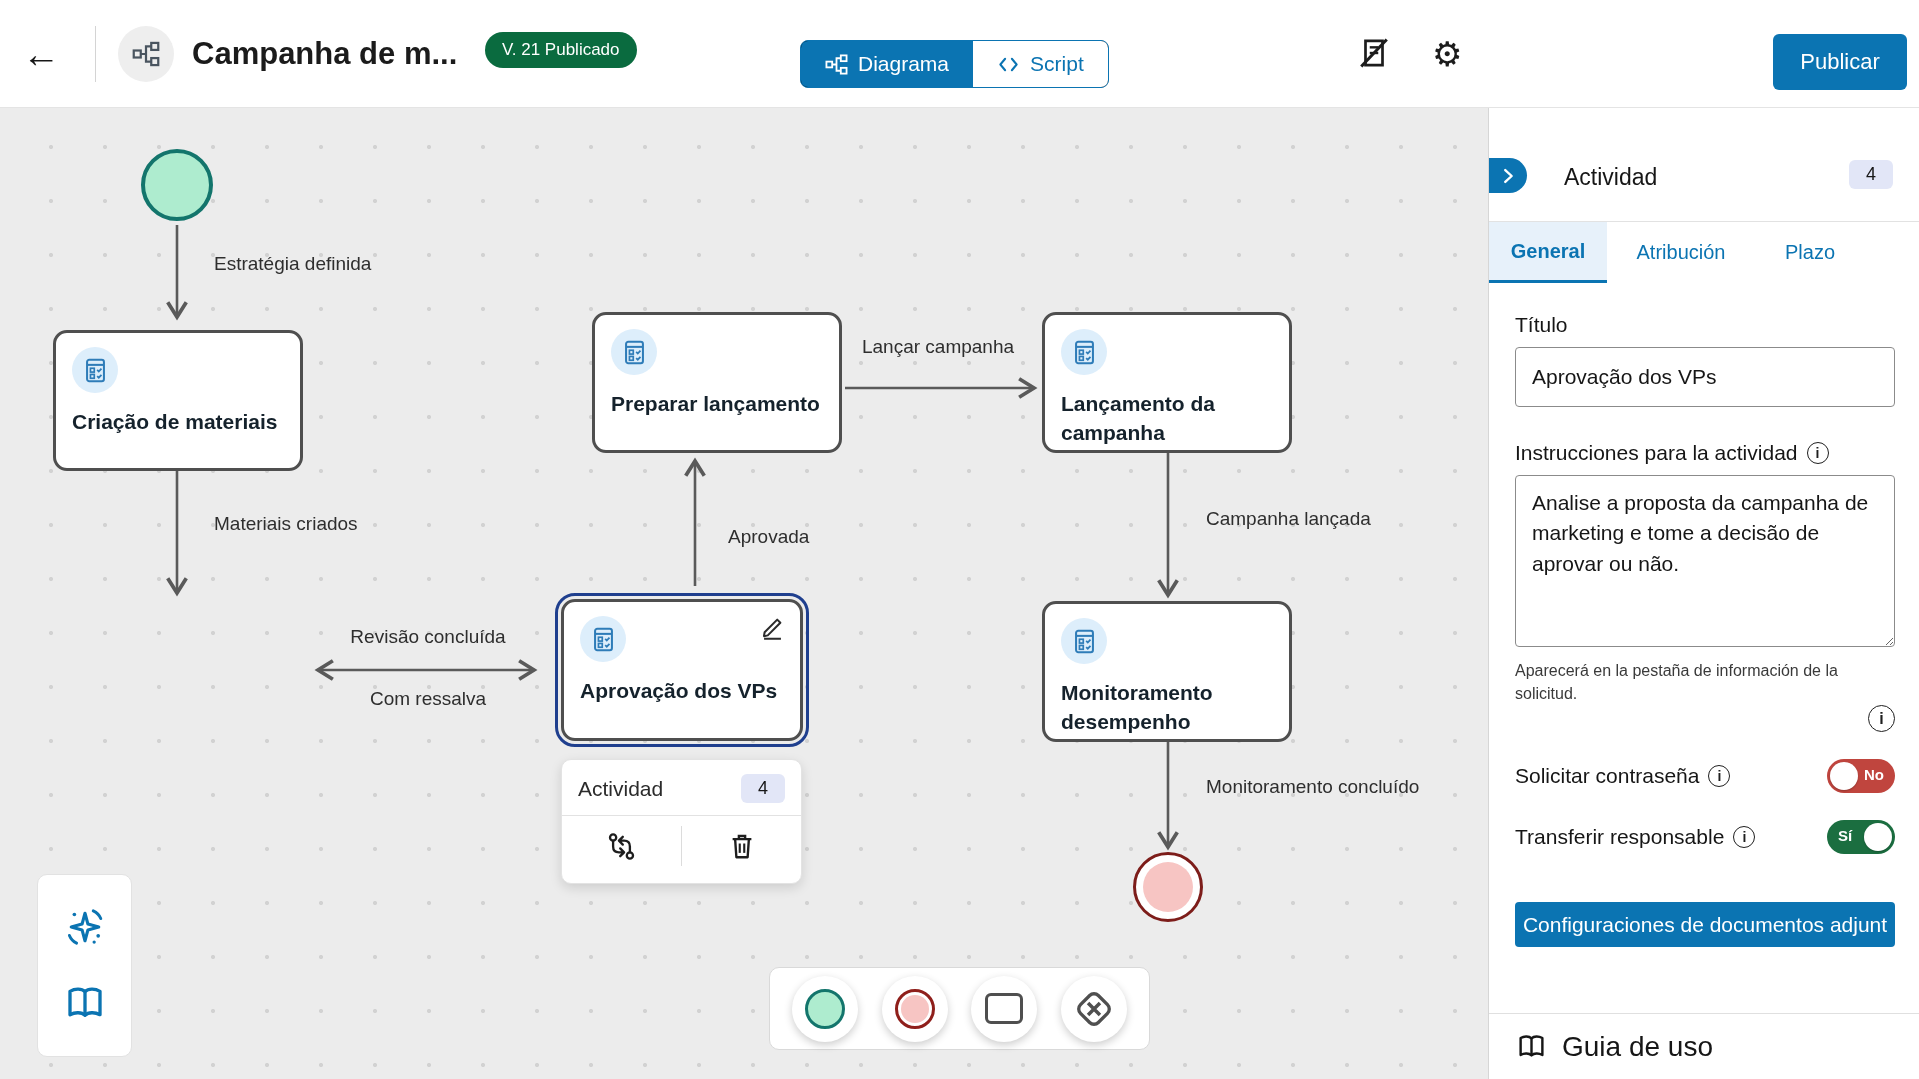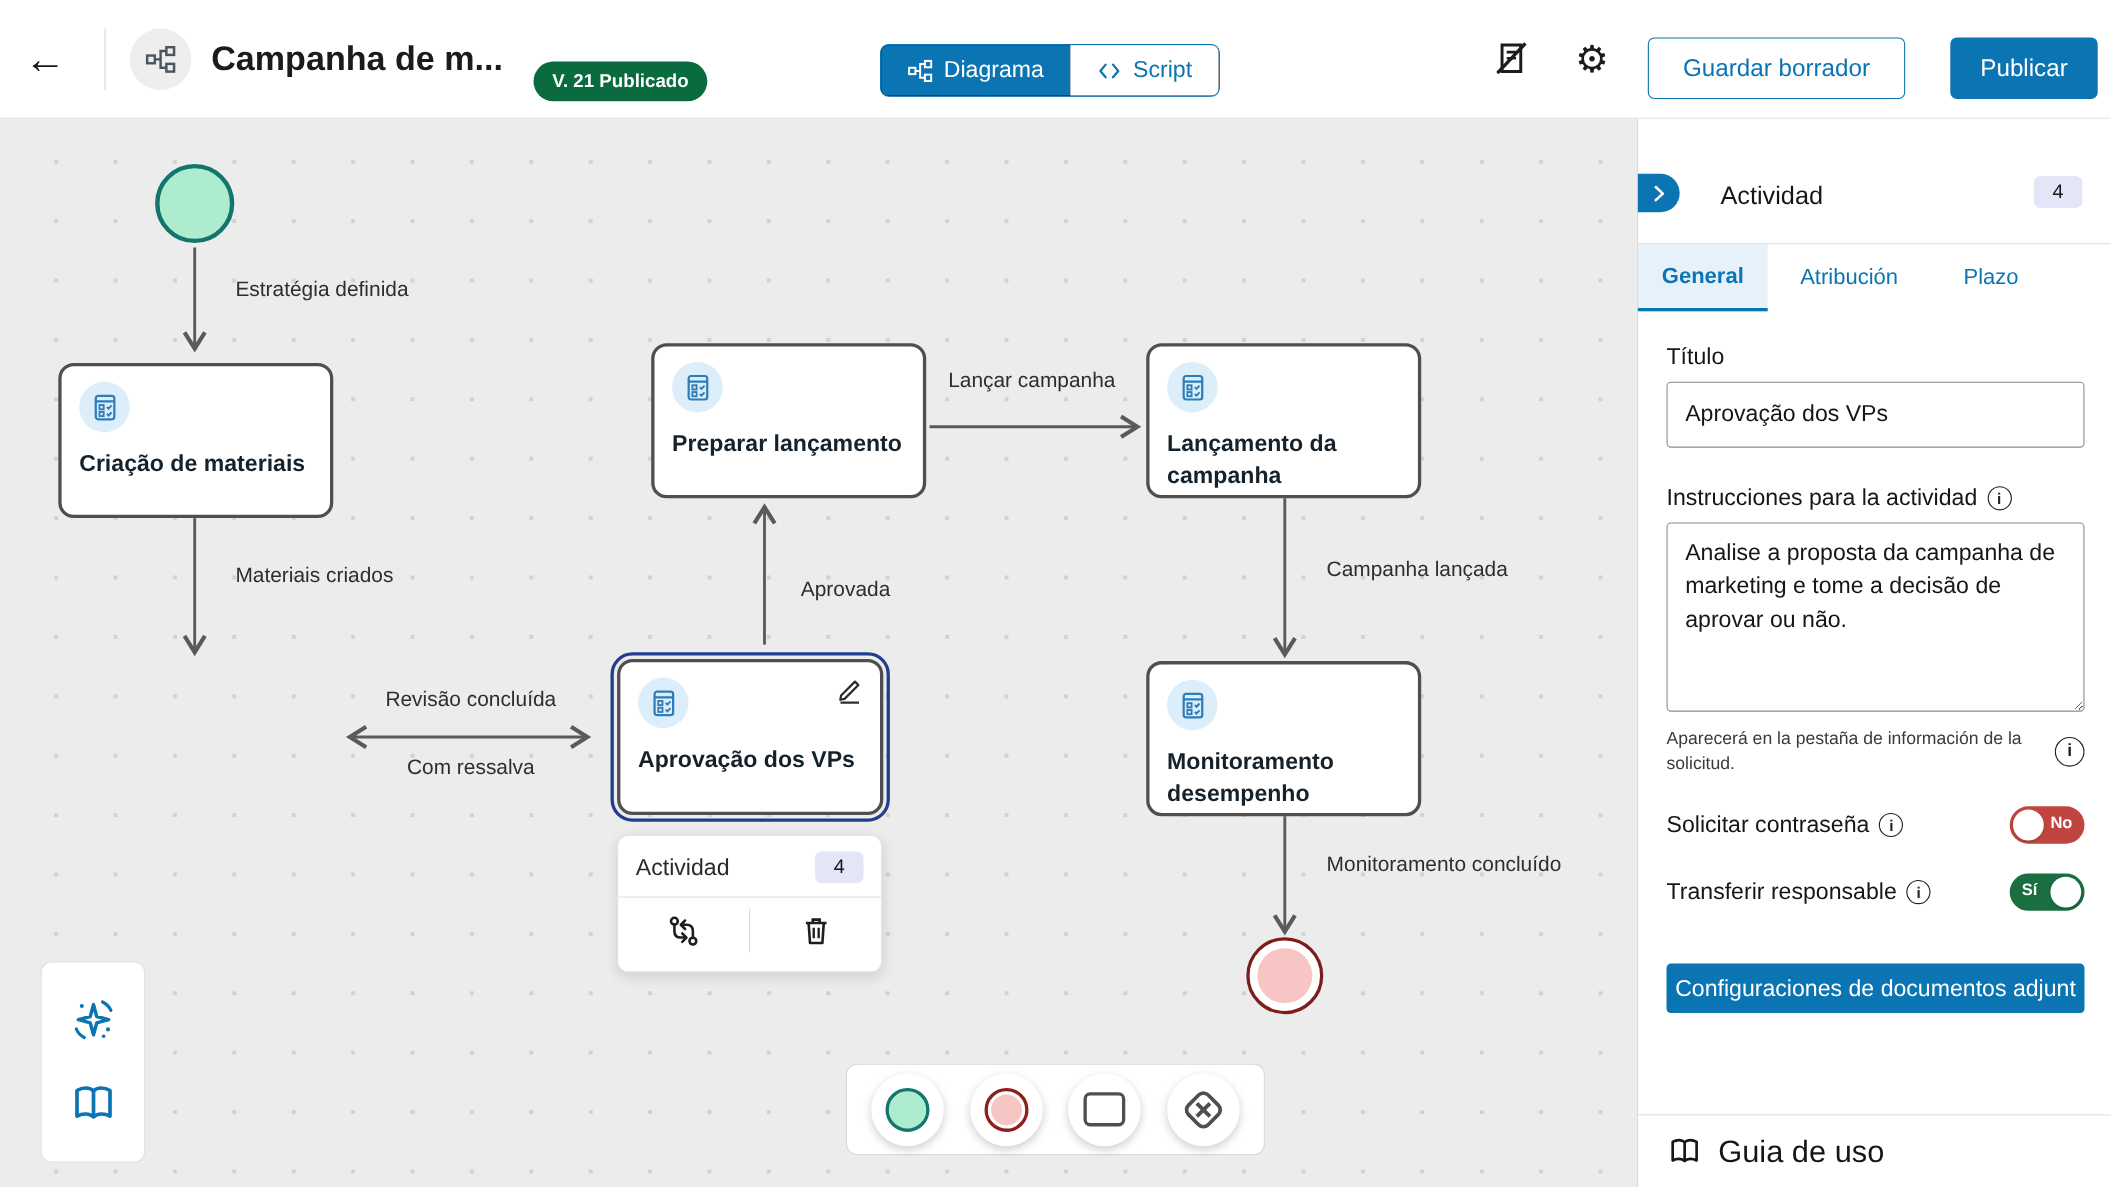--- a/index.html
+++ b/index.html
@@ -10,22 +10,22 @@
   
   .header { position:absolute; left:0; top:0; width:1919px; height:108px; background:#fff;
             border-bottom:1px solid #e4e4e4; z-index:30; }
   .back { position:absolute; left:22px; top:32px; font-size:38px; color:#161616; line-height:44px;
           cursor:pointer; background:none; border:none; }
   .hdr-divider { position:absolute; left:95px; top:26px; width:1px; height:56px; background:#d4d4d4; }
   .avatar { position:absolute; left:118px; top:38px; width:56px; height:56px; border-radius:50%;
             background:#eeeeee; display:flex; align-items:center; justify-content:center; top:26px; }
   .hdr-title { position:absolute; left:192px; top:36px; font-size:31px; font-weight:bold; color:#1b1b1b;
                max-width:290px; white-space:nowrap; overflow:hidden; }
-  .ver-badge { position:absolute; left:485px; top:56px; background:#0a6b3f; color:#fff; font-size:17px;
-               font-weight:bold; padding:8px 17px; border-radius:999px; }
+  .ver-badge { position:absolute; left:485px; top:32px; background:#0a6b3f; color:#fff; font-size:17px;
+               font-weight:normal; padding:8px 17px; border-radius:999px; }
   .tabgroup { position:absolute; left:800px; top:40px; height:48px; display:flex; border:1px solid #0b74b2;
               border-radius:8px; overflow:hidden; background:#000000; }
   .tabbtn { display:flex; align-items:center; justify-content:center; gap:10px; font-size:21px;
             padding:0 24px; color:#0b74b2; background:#fff; border:none; cursor:pointer; }
   .tabbtn.active { background:#0b74b2; color:#fff; }
   .hdr-icon { position:absolute; top:36px; background:none; border:none; cursor:pointer; }
   .gear { font-family:"DejaVu Sans", sans-serif; font-size:34px; color:#1c1c1c; line-height:36px; }
   .btn-outline { position:absolute; left:1498px; top:34px; width:234px; height:56px; background:#fff;
                  border:1px solid #0b74b2; border-radius:6px; color:#0b74b2; font-size:22px; cursor:pointer; }
   .btn-solid { position:absolute; left:1773px; top:34px; width:134px; height:56px; background:#0b74b2;
@@ -99,21 +99,21 @@
   .lbl-row { display:flex; align-items:center; gap:9px; }
   .tinput { width:100%; height:60px; border:1px solid #8b8b8b; border-radius:4px; padding:0 16px;
             font-size:21px; color:#161616; font-family:"Liberation Sans", sans-serif; }
   .tarea { width:100%; height:172px; border:1px solid #8b8b8b; border-radius:4px; padding:12px 16px;
            font-size:21px; color:#161616; line-height:1.45; font-family:"Liberation Sans", sans-serif;
            resize:vertical; }
   .info { width:22px; height:22px; border:1.7px solid #1f1f1f; border-radius:50%; display:inline-flex;
           align-items:center; justify-content:center; font-size:14px; font-weight:bold; color:#1f1f1f;
           flex:none; }
   .info.big { width:27px; height:27px; font-size:16px; }
-  .helper-row { display:flex; margin-top:8px; }
+  .helper-row { display:flex; margin-top:8px;flex-direction:column; }
   .helper { font-size:16px; color:#3a3a3a; width:330px; line-height:1.45; }
   .helper-row .info { margin-left:auto; align-self:center; }
   .toggle-row { display:flex; align-items:center; justify-content:space-between; margin-top:27px; }
   .toggle { position:relative; width:68px; height:34px; border-radius:18px; border:none; cursor:pointer; }
   .toggle .knob { position:absolute; top:3px; width:28px; height:28px; border-radius:50%; background:#fff;
                   box-shadow:0 1px 2px rgba(0,0,0,.25); }
   .toggle .tstate { position:absolute; top:7px; font-size:15px; font-weight:bold; color:#fff; }
   .toggle.off { background:#c0453e; } .toggle.off .knob { left:3px; } .toggle.off .tstate { right:11px; }
   .toggle.on { background:#1b6e40; } .toggle.on .knob { right:3px; } .toggle.on .tstate { left:11px; }
   .attach-btn { margin-top:48px; width:100%; height:45px; background:#0b74b2; color:#fff; border:none;
@@ -220,21 +220,20 @@
     </div>
 
     <button class="hdr-icon" style="left:1357px">
       <svg width="34" height="34" style="color:#1c1c1c">
           <use href="#sym-nonotes"></use>
         </svg>
     </button>
     <button class="hdr-icon" style="left:1432px">
       <span class="gear">⚙</span>
     </button>
-    <button class="btn-outline">Guardar borrador</button>
     <button class="btn-solid">Publicar</button>
   </div>
 
   <div class="canvas">
 
     <svg class="edges" width="1488" height="971">
       <g fill="none" stroke="#5a5a5a" stroke-width="2.6">
         <path d="M177 117 V209" marker-end="url(#arrowO)"></path>
         <path d="M177 363 V485" marker-end="url(#arrowO)"></path>
         <path d="M318 562 H534" marker-start="url(#arrowO)" marker-end="url(#arrowO)"></path>

